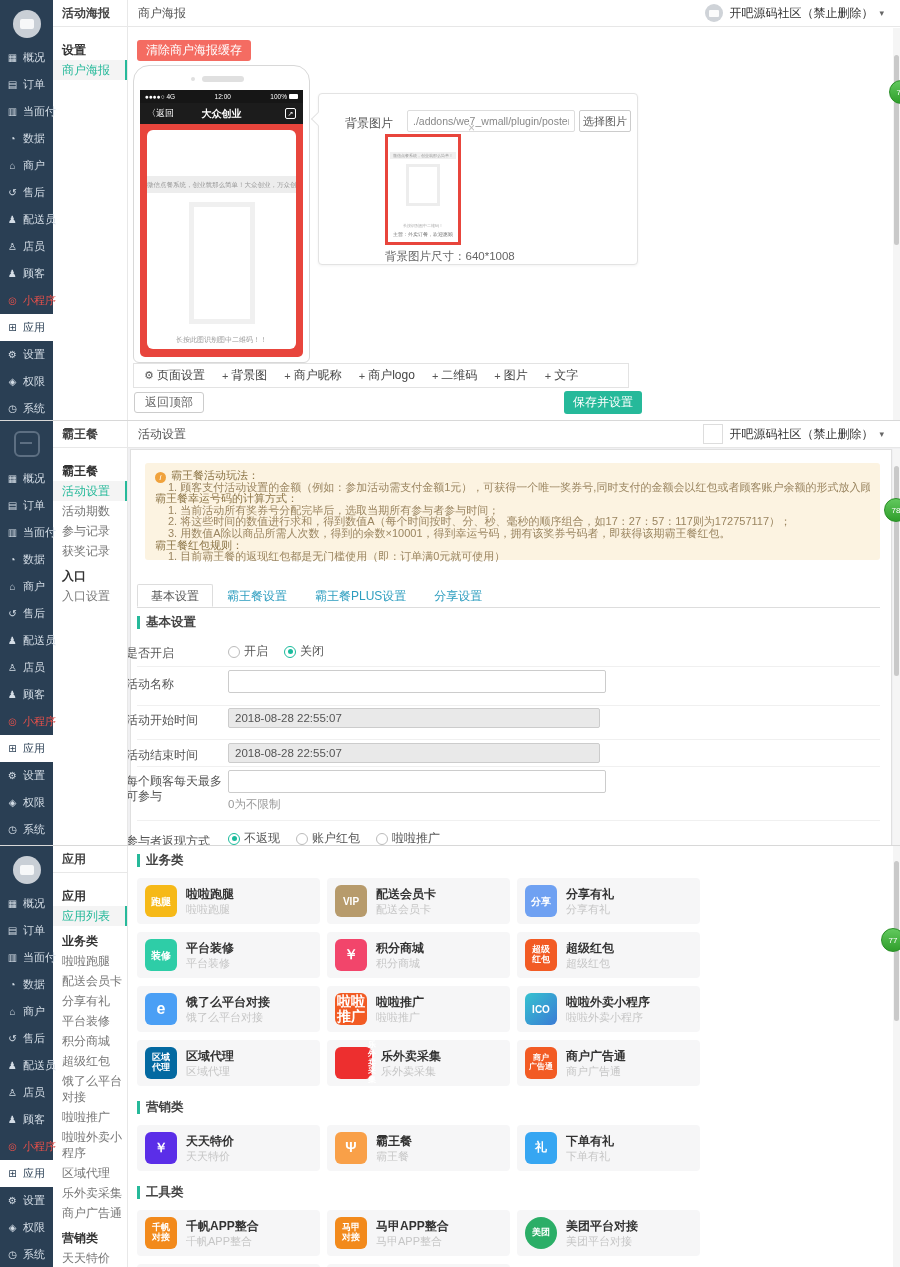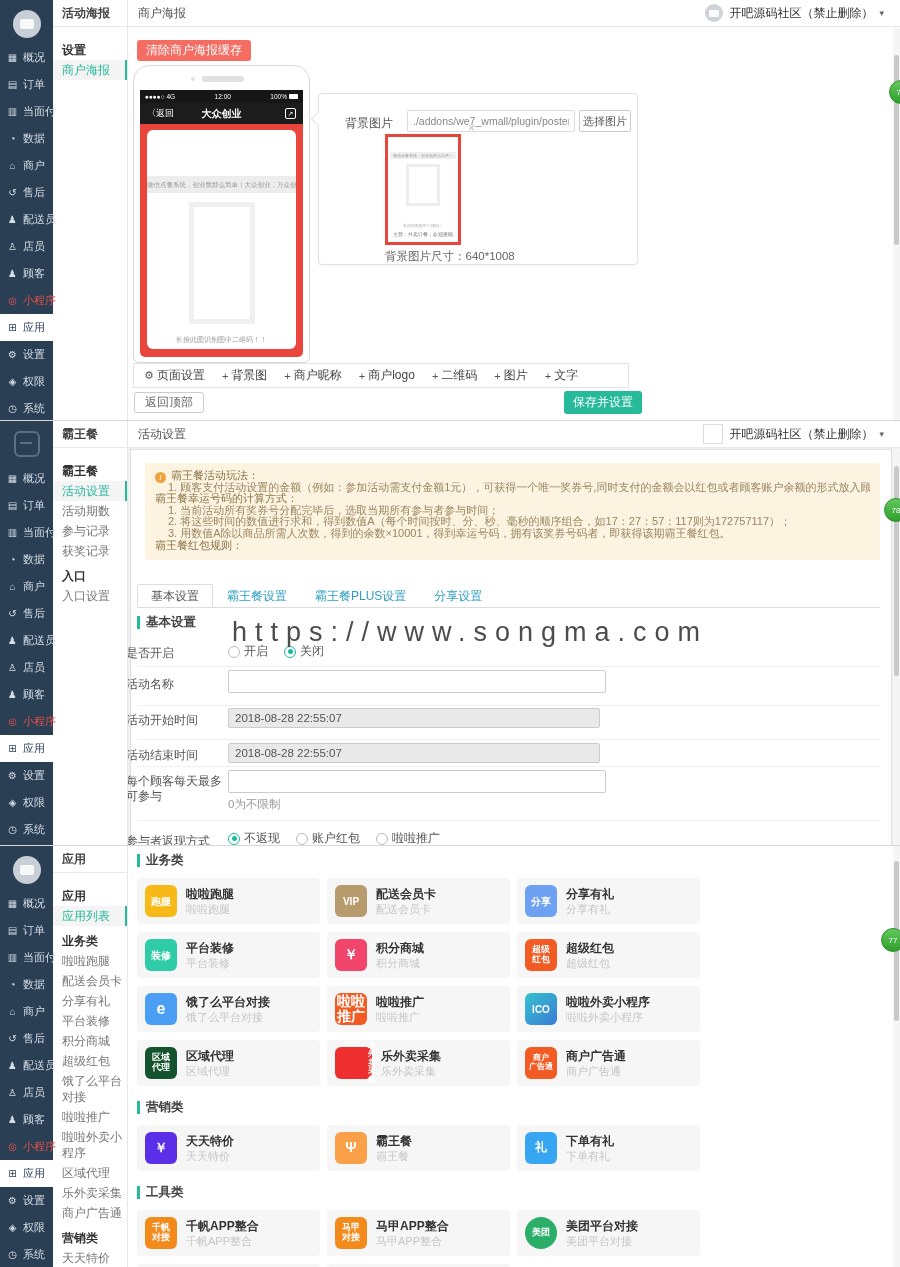--- a/index.html
+++ b/index.html
@@ -395,37 +395,37 @@
       <span class="alert-ico">i</span>
       <div class="alert-lines">
 
       <div class="line b">霸王餐活动玩法：</div>
           <div class="line ind">1. 顾客支付活动设置的金额（例如：参加活动需支付金额1元），可获得一个唯一奖券号,同时支付的金额会以红包或者顾客账户余额的形式放入顾客的账户</div>
           <div class="line b">霸王餐幸运号码的计算方式：</div>
           <div class="line ind">1. 当前活动所有奖券号分配完毕后，选取当期所有参与者参与时间；</div>
           <div class="line ind">2. 将这些时间的数值进行求和，得到数值A（每个时间按时、分、秒、毫秒的顺序组合，如17：27：57：117则为172757117）；</div>
           <div class="line ind">3. 用数值A除以商品所需人次数，得到的余数×10001，得到幸运号码，拥有该奖券号码者，即获得该期霸王餐红包。</div>
           <div class="line b">霸王餐红包规则：</div>
+          <div class="line ind">1. 目前霸王餐的返现红包都是无门槛使用（即：订单满0元就可使用）</div>
         </div>
     </div>
 
     <div class="tabs">
 
     <span class="tab active">基本设置</span>
         <span class="tab">霸王餐设置</span>
         <span class="tab">霸王餐PLUS设置</span>
         <span class="tab">分享设置</span>
       </div>
 
     <div class="sec-head">
       <span class="bar"></span>
       <span>基本设置</span>
     </div>
 
-    <div class="wm">https://www.songma.com</div>
 
     <span class="f-label fl-enable">是否开启</span>
     <div class="radio-row rr-enable">
 
     <label class="radio-opt">
           <span class="radio"></span>
           <span>开启</span>
         </label>
         <label class="radio-opt">
           <span class="radio checked"></span>
@@ -629,21 +629,21 @@
             </div>
           </div>
           <div class="card">
             <div class="app-ico" style="background: linear-gradient(135deg, rgb(53, 194, 208), rgb(58, 123, 213)); font-size: 10px;">ICO</div>
             <div class="card-tx">
               <div class="card-title">啦啦外卖小程序</div>
               <div class="card-sub">啦啦外卖小程序</div>
             </div>
           </div>
           <div class="card">
-            <div class="app-ico" style="background: #14532d; font-size: 9px;">区域
+            <div class="app-ico" style="background: #0369a1; font-size: 9px;">区域
 代理</div>
             <div class="card-tx">
               <div class="card-title">区域代理</div>
               <div class="card-sub">区域代理</div>
             </div>
           </div>
           <div class="card">
             <div class="app-ico" style="background: rgb(237, 47, 47); font-size: 8px; padding-left: 37px;">乐外卖
 采集</div>
             <div class="card-tx">

